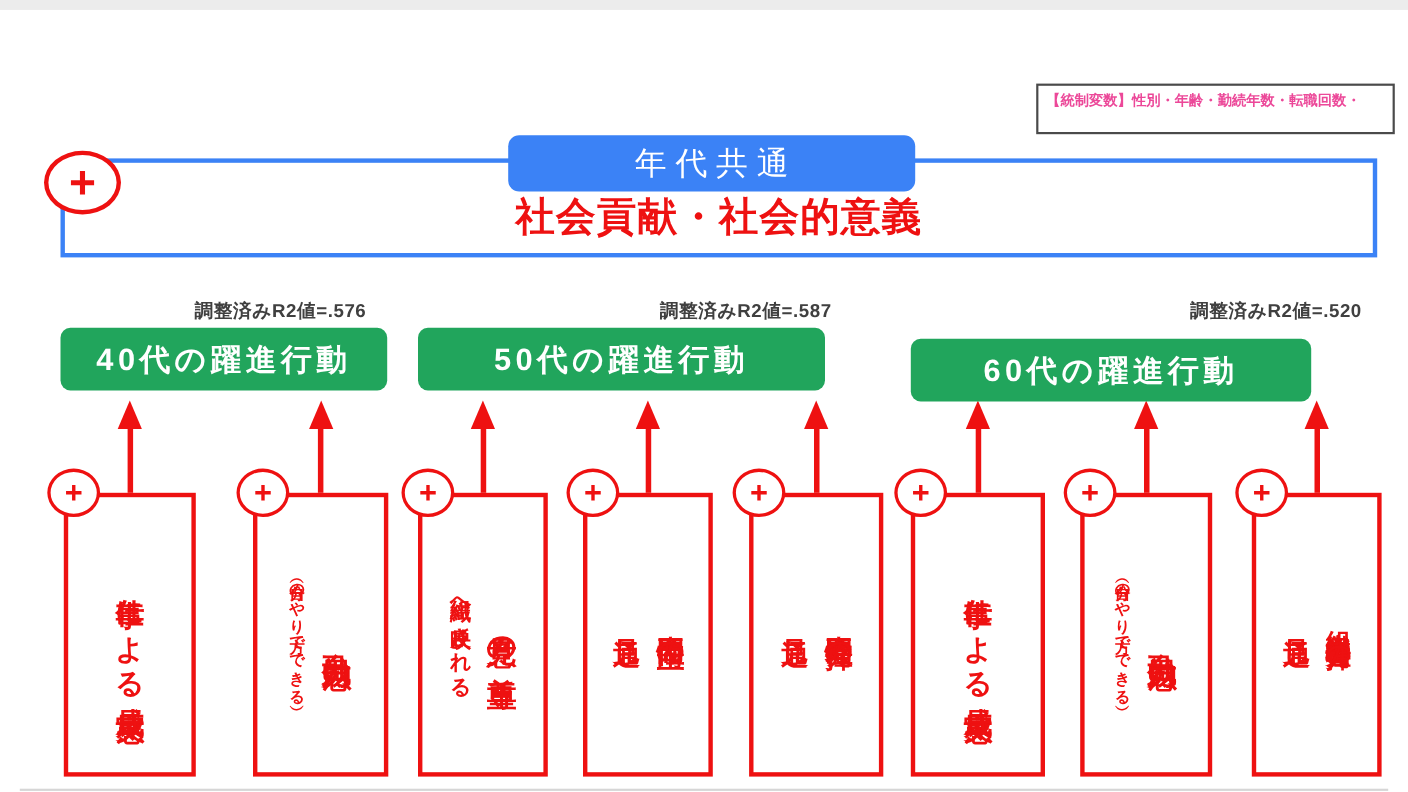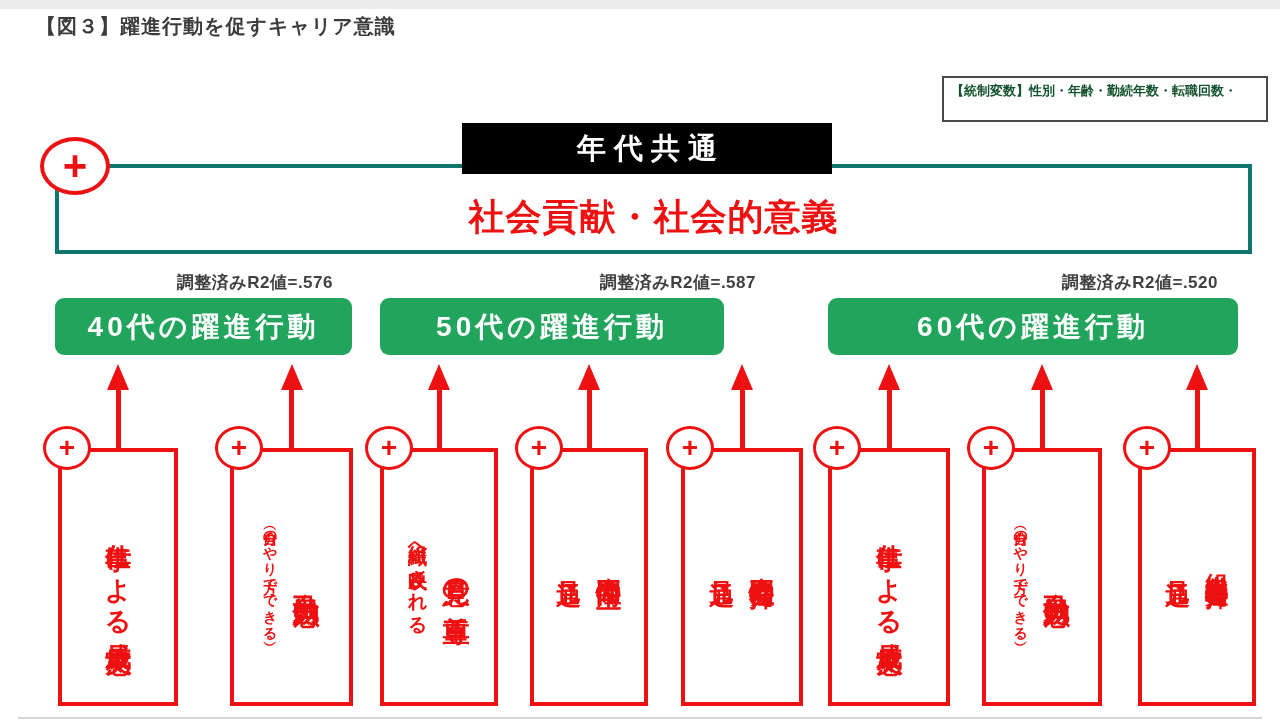--- a/index.html
+++ b/index.html
@@ -13,38 +13,38 @@
 
   .fig-title{
     position:absolute;left:36px;top:13px;
     font-size:20px;font-weight:bold;color:#3b3b3b;letter-spacing:1px;
   }
 
   .control-box{
     position:absolute;left:942px;top:76px;width:326px;height:46px;
     border:2px solid #4a4a4a;box-sizing:border-box;
     padding:4px 7px;background:#fff;
-    font-size:13px;font-weight:bold;color:#14532d;line-height:1.35;
+    font-size:13px;font-weight:bold;color:#ec4899;line-height:1.35;
   }
 
   .big-rect{
-    position:absolute;left:55px;top:164px;width:1197px;height:90px;
-    border:4px solid #0f766e;box-sizing:border-box;background:#fff;
+    position:absolute;left:55px;top:144px;width:1197px;height:90px;
+    border:4px solid #3b82f6;box-sizing:border-box;background:#fff;
     display:flex;justify-content:center;align-items:center;
     z-index:1;
   }
   .common-factor{
     padding-top:16px;
     font-size:36px;font-weight:bold;color:#ee1111;letter-spacing:1px;
   }
   .banner{
     position:absolute;left:462px;top:123px;width:370px;height:51px;
-    background:#000000;border-radius:0;z-index:3;
-    display:flex;justify-content:center;align-items:center;
-    font-size:29px;font-weight:bold;color:#fff;letter-spacing:8px;
+    background:#3b82f6;border-radius:10px;z-index:3;
+    display:flex;justify-content:center;align-items:center;
+    font-size:29px;font-weight:normal;color:#fff;letter-spacing:8px;
     padding-left:8px;box-sizing:border-box;
   }
 
   .plus-circle{
     position:absolute;background:#fff;border-radius:50%;
     color:#ee1111;font-weight:bold;
     display:flex;justify-content:center;align-items:center;
     z-index:5;box-sizing:border-box;
   }
   .plus-big{
@@ -56,31 +56,31 @@
     border:3px solid #ee1111;font-size:28px;line-height:1;
   }
 
   .green-box{
     position:absolute;top:298px;height:57px;
     background:#21a55c;border-radius:9px;z-index:2;
     display:flex;justify-content:center;align-items:center;
     font-size:28px;font-weight:bold;color:#fff;letter-spacing:4px;text-align:right;
   }
   .gb1{left:55px;width:297px;}
-  .gb2{left:380px;width:344px;}
-  .gb3{left:828px;width:410px;}
+  .gb2{left:380px;width:370px;}
+  .gb3{left:828px;width:364px;margin-top:10px;}
 
   .r2-label{
     position:absolute;top:271px;height:20px;
     font-size:17px;font-weight:bold;color:#404040;letter-spacing:0.5px;
     text-align:right;
   }
   .r2-1{right:947px;}
   .r2-2{right:524px;}
-  .r2-3{right:62px;}
+  .r2-3{right:42px;}
 
   .factor{position:absolute;top:448px;height:258px;}
   .f0{left:58px;width:120px;}
   .f1{left:230px;width:123px;}
   .f2{left:380px;width:118px;}
   .f3{left:530px;width:118px;}
   .f4{left:681px;width:122px;}
   .f5{left:828px;width:122px;}
   .f6{left:982px;width:120px;}
   .f7{left:1138px;width:118px;}
@@ -114,21 +114,20 @@
   }
   .arrow-shaft{width:5px;height:58px;background:#ee1111;}
 </style>
 </head>
 <body>
 
 <div class="stage">
 
   <div class="top-strip"></div>
 
-  <div class="fig-title">【図３】躍進行動を促すキャリア意識</div>
 
   <div class="control-box">
     <div>【統制変数】性別・年齢・勤続年数・転職回数・</div>
   </div>
 
   <div class="big-rect">
     <div class="common-factor">社会貢献・社会的意義</div>
   </div>
   <div class="banner">年代共通</div>
   <div class="plus-circle plus-big">+</div>

